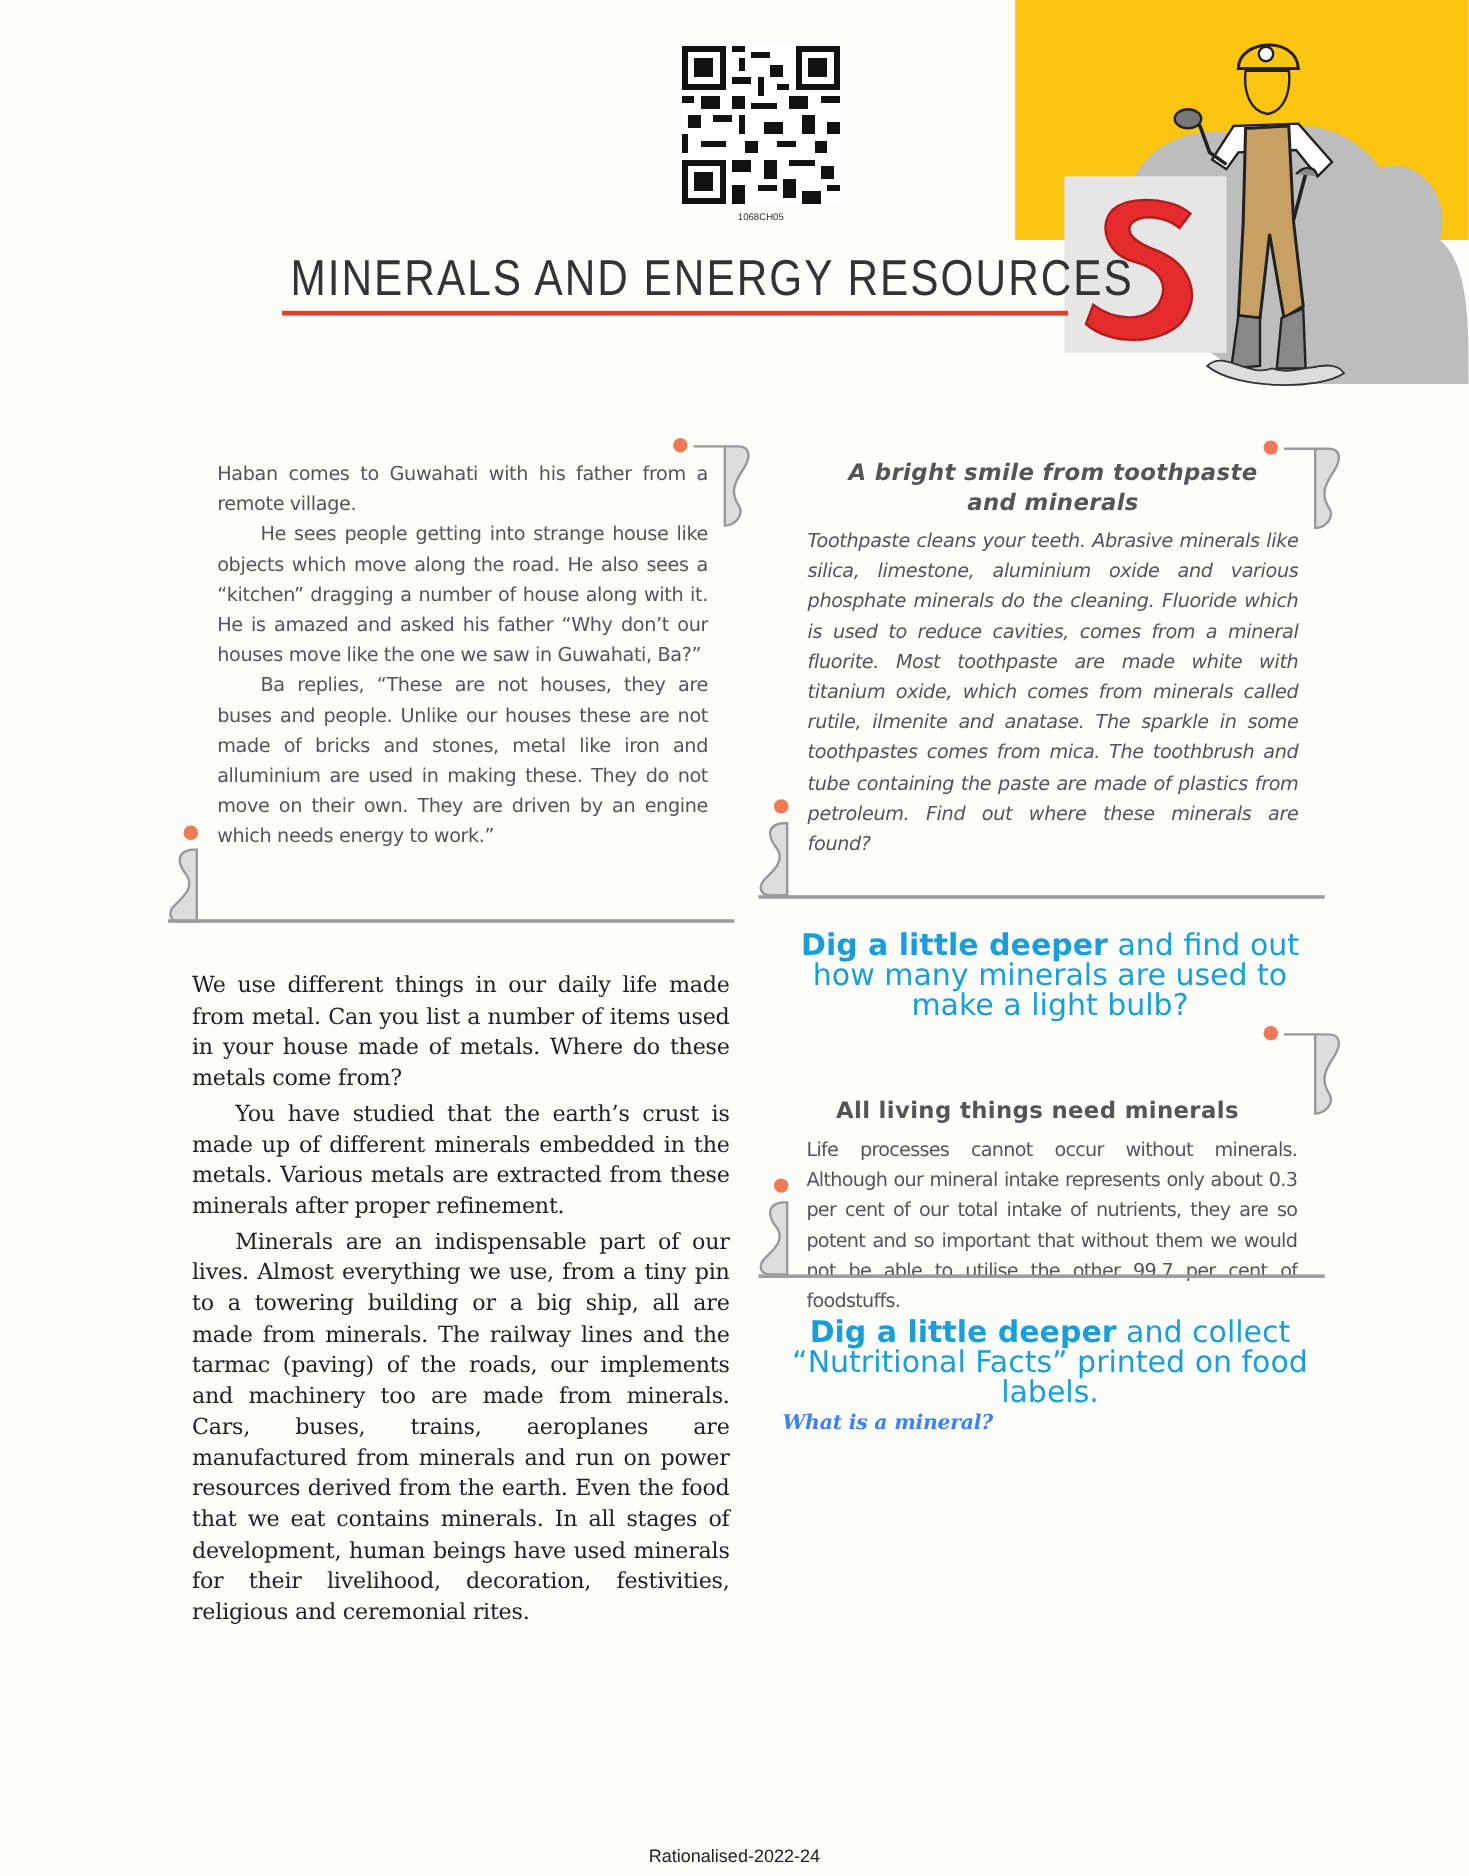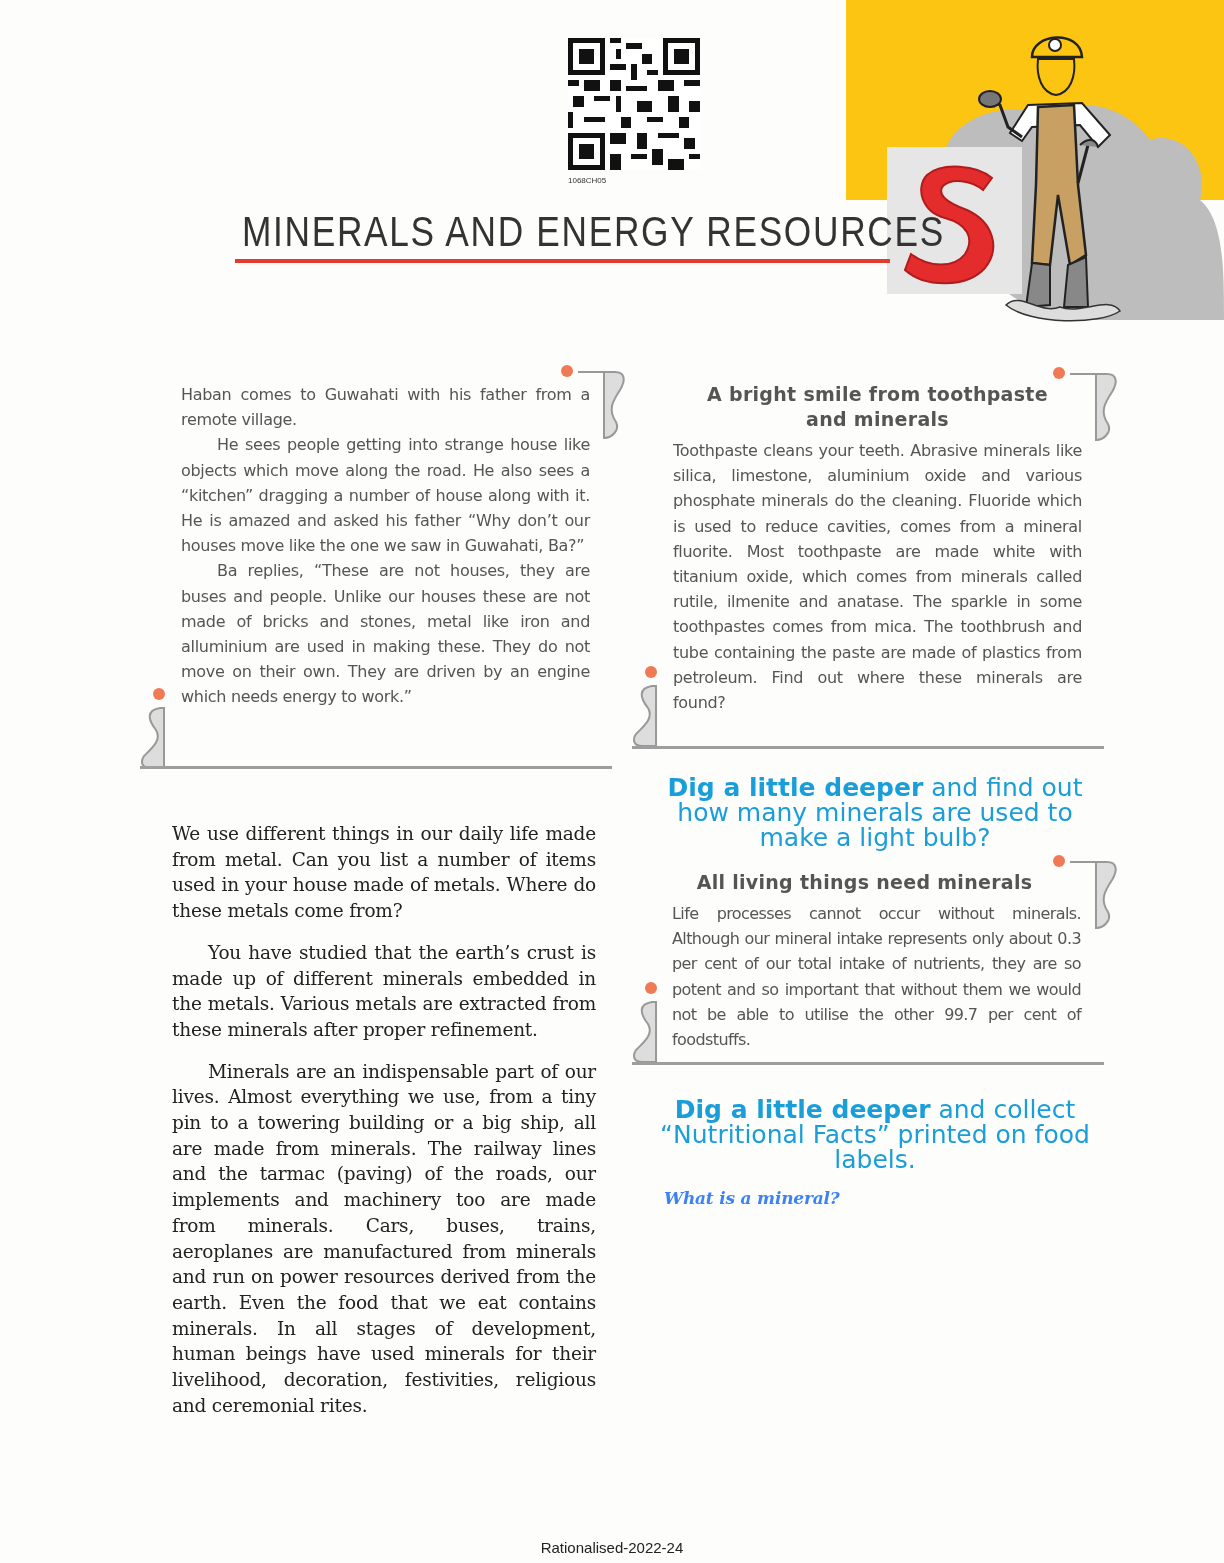--- a/index.html
+++ b/index.html
@@ -7,40 +7,40 @@
   body { position: relative; font-family: "DejaVu Serif", serif; color: #222; }
 
   
   .yellow-bg { position: absolute; left: 846px; top: 0; width: 378px; height: 200px; background: #fcc512; }
   .grey-blob { position: absolute; left: 940px; top: 70px; width: 284px; height: 250px; }
   .chapter-square { position: absolute; left: 887px; top: 147px; width: 135px; height: 147px; background: #e6e6e6; }
   .chapter-number { position: absolute; left: 897px; top: 150px; width: 110px; height: 140px; }
   .miner { position: absolute; left: 970px; top: 15px; width: 180px; height: 310px; }
 
   .qr { position: absolute; left: 568px; top: 38px; width: 132px; height: 132px; }
-  .qr-code-label { position: absolute; left: 568px; top: 176px; width: 132px; font-family: "Liberation Sans", sans-serif; font-size: 8px; color: #333; }
+  .qr-code-label { position: absolute; left: 568px; top: 176px; width: 132px; text-align: center; font-family: "Liberation Sans", sans-serif; font-size: 8px; color: #333; }
 
   .chapter-title { position: absolute; left: 242px; top: 208px; font-family: "Liberation Sans", sans-serif; font-size: 42px; letter-spacing: 2px; color: #333; font-weight: 400; transform: scaleX(0.84); transform-origin: left top; white-space: nowrap; }
   .title-rule { position: absolute; left: 235px; top: 259px; width: 655px; height: 4px; background: #e53a2e; }
 
   
   .box { position: absolute; font-family: "DejaVu Sans", sans-serif; color: #555; }
   .box-text { font-size: 16px; line-height: 25.2px; text-align: justify; letter-spacing: -0.3px; }
   .box-text p { margin: 0; }
   .box-text p.indent { text-indent: 36px; }
   .box-heading { font-size: 19px; font-weight: bold; text-align: center; line-height: 25px; color: #555; letter-spacing: 0.3px; }
   .deco { position: absolute; }
   .box-rule { position: absolute; height: 3px; background: #9e9e9e; }
 
   .dig { position: absolute; font-family: "DejaVu Sans", sans-serif; color: #1a9ed9; font-size: 25px; line-height: 25px; text-align: center; }
   .dig b { font-weight: bold; }
 
   
   .body-text { position: absolute; font-family: "DejaVu Serif", serif; color: #222; font-size: 18.5px; line-height: 25.7px; text-align: justify; letter-spacing: -0.2px; }
-  .body-text p { margin: 16px; }
+  .body-text p { margin: 4px; }
   .body-text p.indent { text-indent: 36px; }
   .subhead { font-style: italic; font-weight: bold; color: #3b82f6; font-size: 17px; }
 
   .footer { position: absolute; left: 0; width: 1224px; top: 1539px; text-align: center; font-family: "Liberation Sans", sans-serif; font-size: 15px; color: #222; }
 </style>
 </head>
 <body>
 
 <div class="yellow-bg"></div>
 <svg class="grey-blob" viewBox="0 0 284 250">
@@ -140,38 +140,38 @@
 <svg class="deco" style="left:138px;top:686px;width:40px;height:86px;" viewBox="0 0 40 86">
   <circle cx="21" cy="8" r="6" fill="#f07a55"></circle>
   <path d="M22,22 C8,24 10,34 18,44 C24,54 14,62 6,70 C2,76 4,82 12,82 L26,82 L26,22 Z" fill="#ddd" stroke="#999" stroke-width="2"></path>
 </svg>
 <div class="box-rule" style="left:140px;top:766px;width:472px;"></div>
 
 <svg class="deco" style="left:1052px;top:364px;width:70px;height:78px;" viewBox="0 0 70 78">
   <circle cx="7" cy="9" r="6" fill="#f07a55"></circle>
   <path d="M18,10 L55,10 C65,10 66,18 60,28 C52,40 48,48 56,60 C60,68 52,76 44,76 L44,10" fill="#ddd" stroke="#999" stroke-width="2"></path>
 </svg>
-<div class="box" style="left:673px;top:382px;width:409px;">
+<div class="box" style="left:673px;top:382px;width:409px;font-style:italic;">
   <div class="box-heading" style="padding:0 20px;">A bright smile from toothpaste and minerals</div>
   <div class="box-text" style="margin-top:6px;">Toothpaste cleans your teeth. Abrasive minerals like silica, limestone, aluminium oxide and various phosphate minerals do the cleaning. Fluoride which is used to reduce cavities, comes from a mineral fluorite. Most toothpaste are made white with titanium oxide, which comes from minerals called rutile, ilmenite and anatase. The sparkle in some  toothpastes comes from mica. The toothbrush and tube containing the paste are made of plastics from petroleum.  Find out where these minerals are found?</div>
 </div>
 <svg class="deco" style="left:630px;top:664px;width:40px;height:86px;" viewBox="0 0 40 86">
   <circle cx="21" cy="8" r="6" fill="#f07a55"></circle>
   <path d="M22,22 C8,24 10,34 18,44 C24,54 14,62 6,70 C2,76 4,82 12,82 L26,82 L26,22 Z" fill="#ddd" stroke="#999" stroke-width="2"></path>
 </svg>
 <div class="box-rule" style="left:632px;top:746px;width:472px;"></div>
 
 <div class="dig" style="left:645px;top:775px;width:460px;"><b>Dig a little deeper</b><span> and find out how many minerals are used to make a light bulb?</span></div>
 
 <svg class="deco" style="left:1052px;top:852px;width:70px;height:78px;" viewBox="0 0 70 78">
   <circle cx="7" cy="9" r="6" fill="#f07a55"></circle>
   <path d="M18,10 L55,10 C65,10 66,18 60,28 C52,40 48,48 56,60 C60,68 52,76 44,76 L44,10" fill="#ddd" stroke="#999" stroke-width="2"></path>
 </svg>
 <div class="box" style="left:672px;top:870px;width:409px;">
-  <div class="box-heading" style="padding-right:24px;">All living things need minerals</div>
+  <div class="box-heading" style="padding-right:24px;margin-top:44px;">All living things need minerals</div>
   <div class="box-text" style="margin-top:6px;letter-spacing:-0.6px;">Life processes cannot occur without minerals. Although our mineral intake represents only about 0.3 per cent of our total intake of nutrients, they are so potent and so important that without them we would not be able to utilise the other 99.7 per cent of foodstuffs.</div>
 </div>
 <svg class="deco" style="left:630px;top:980px;width:40px;height:86px;" viewBox="0 0 40 86">
   <circle cx="21" cy="8" r="6" fill="#f07a55"></circle>
   <path d="M22,22 C8,24 10,34 18,44 C24,54 14,62 6,70 C2,76 4,82 12,82 L26,82 L26,22 Z" fill="#ddd" stroke="#999" stroke-width="2"></path>
 </svg>
 <div class="box-rule" style="left:632px;top:1062px;width:472px;"></div>
 
 <div class="dig" style="left:645px;top:1097px;width:460px;"><b>Dig a little deeper</b><span> and collect “Nutritional Facts” printed on food labels.</span></div>
 

